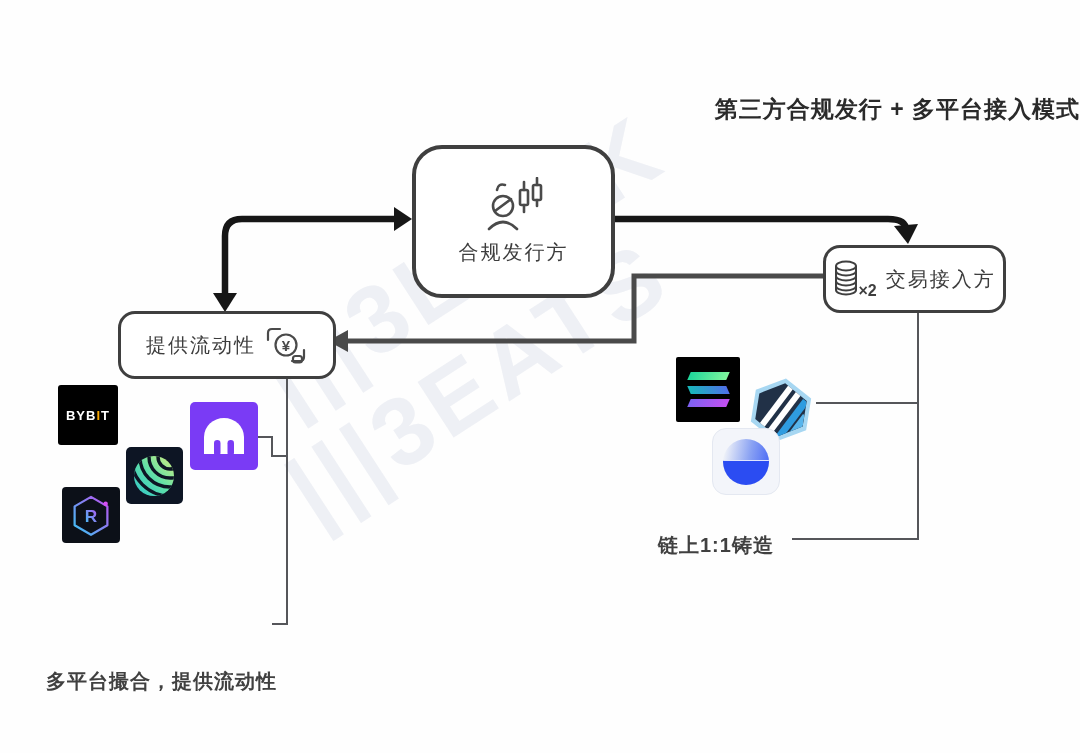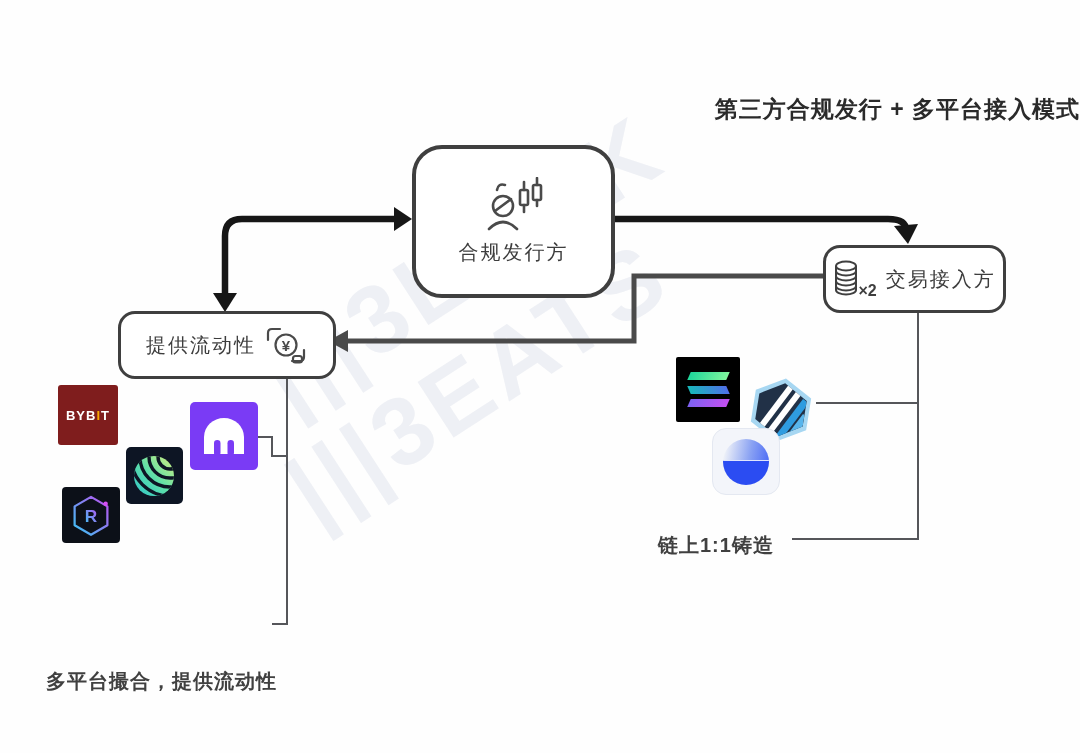--- a/index.html
+++ b/index.html
@@ -36,21 +36,21 @@
   .node-label{font-size:20px;color:#3d3d3d;letter-spacing:2px;font-weight:500;}
   .coin-wrap{display:flex;align-items:flex-end;}
   .coin-x2{font-size:16px;font-weight:bold;color:#3f3f3f;margin-left:-2px;line-height:1;}
   
   .note{position:absolute;font-size:20px;color:#404040;letter-spacing:1px;z-index:2;font-weight:bold;}
   .note-mint{left:658px;top:532px;}
   .note-access{left:46px;top:620px;margin-top:48px;}
   
   .logo{position:absolute;z-index:2;}
   .logo-bybit{
-    left:58px;top:385px;width:60px;height:60px;background:#7f1d1d;border-radius:3px;
+    left:58px;top:385px;width:60px;height:60px;background:#000000;border-radius:3px;
     display:flex;align-items:center;justify-content:center;
     color:#ffffff;font-weight:bold;font-size:13px;letter-spacing:1px;
   }
   .logo-bybit .accent{color:#f7a600;}
   .logo-kraken{left:190px;top:402px;width:68px;height:68px;background:#7a3bf5;border-radius:5px;
     display:flex;align-items:center;justify-content:center;}
   .logo-sphere{left:126px;top:447px;width:57px;height:57px;background:#0d1524;border-radius:5px;
     display:flex;align-items:center;justify-content:center;}
   .logo-rhex{left:62px;top:487px;width:58px;height:56px;background:#0c1018;border-radius:4px;
     display:flex;align-items:center;justify-content:center;}

